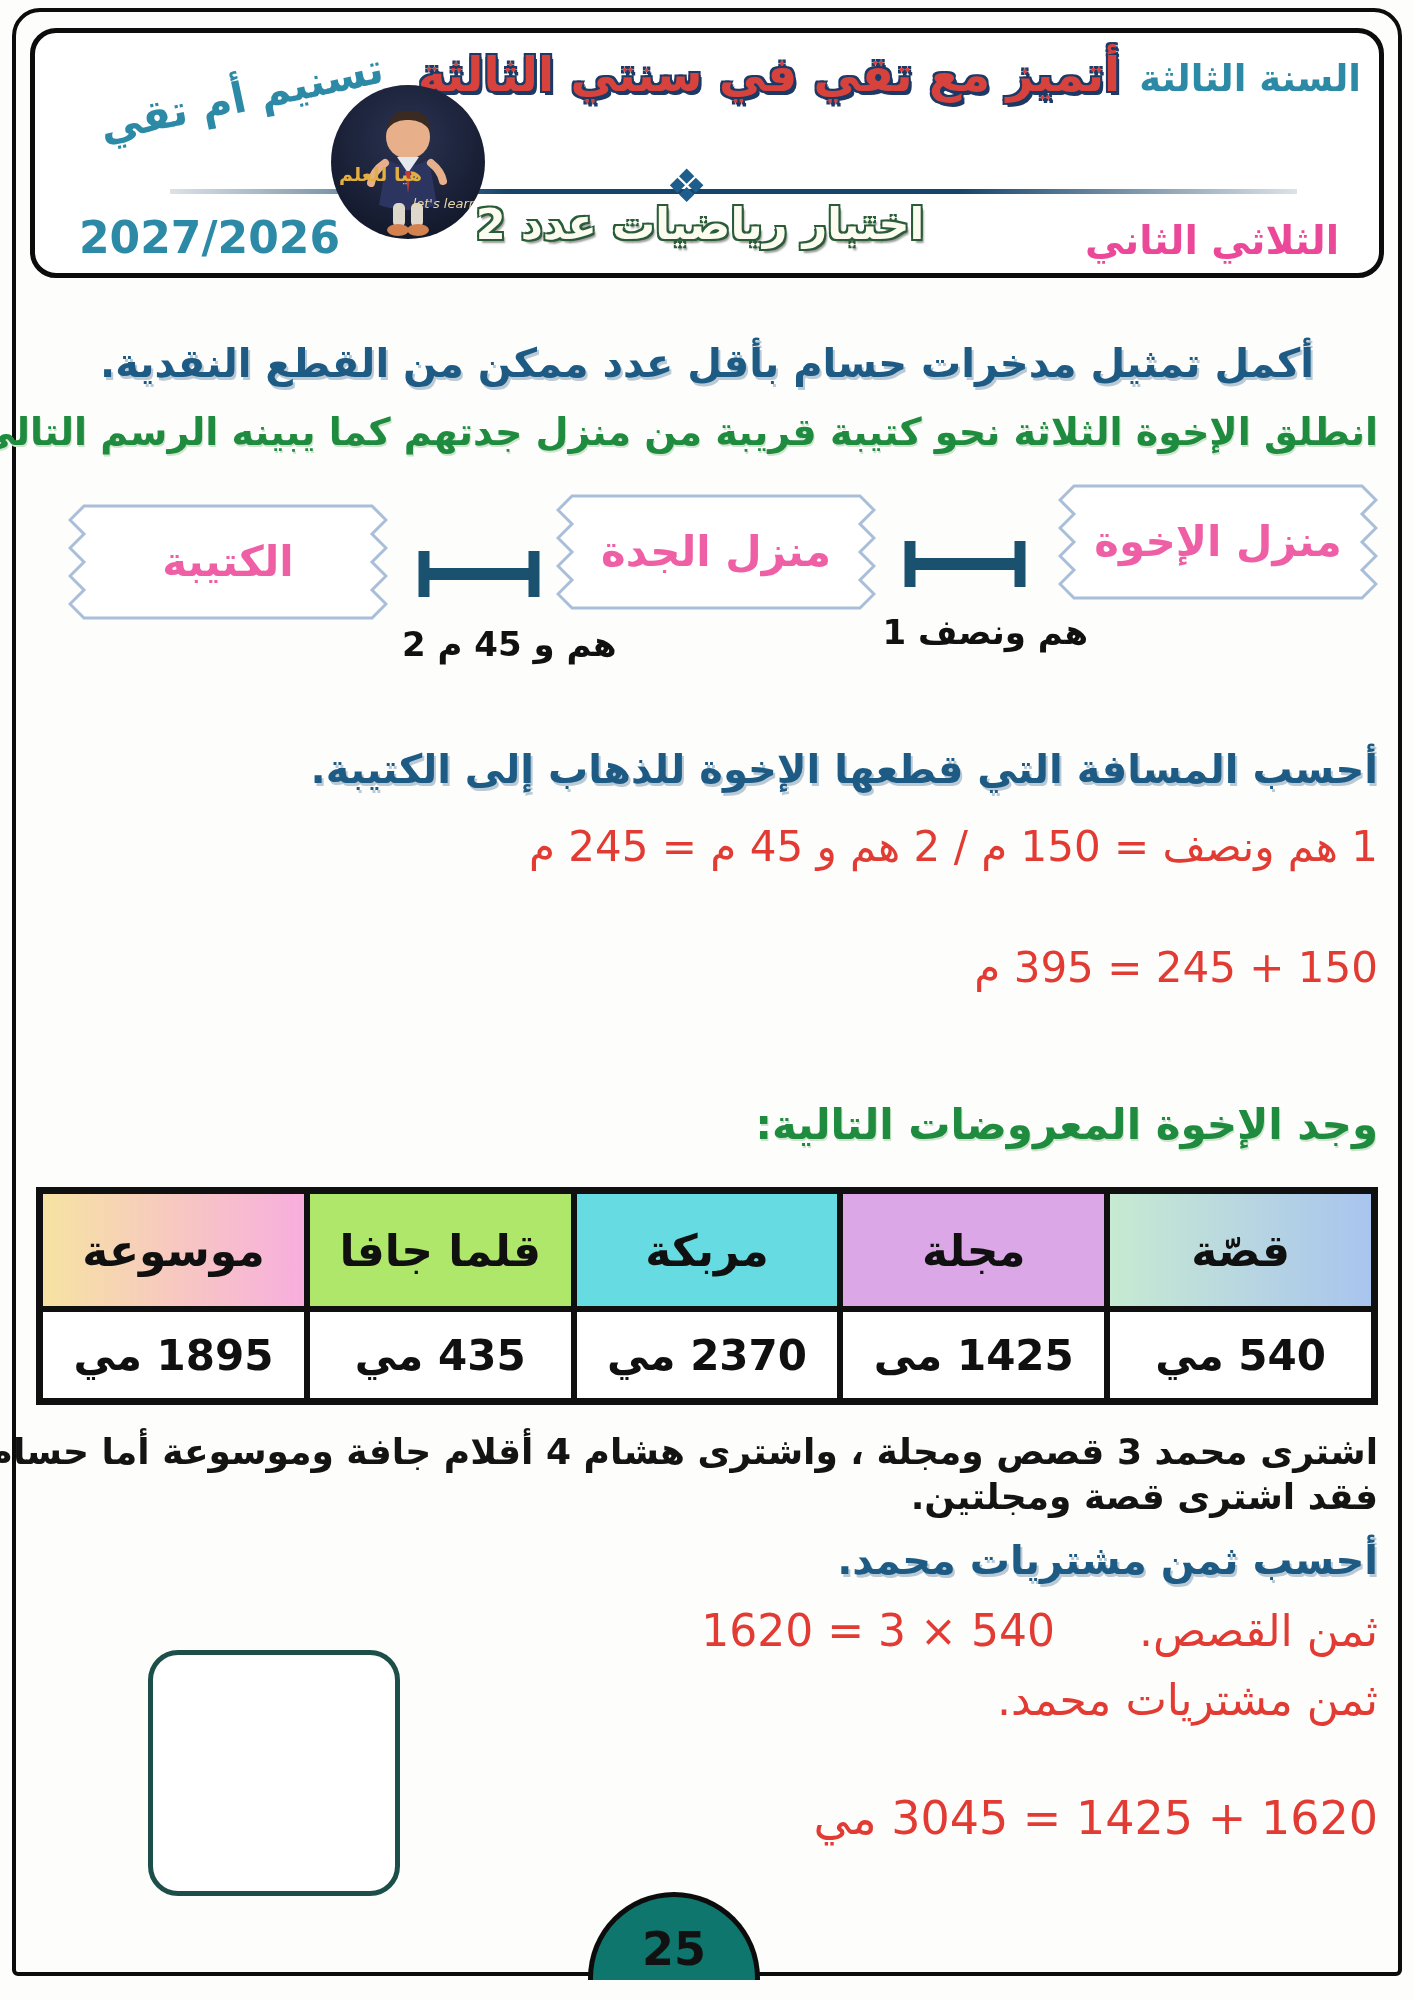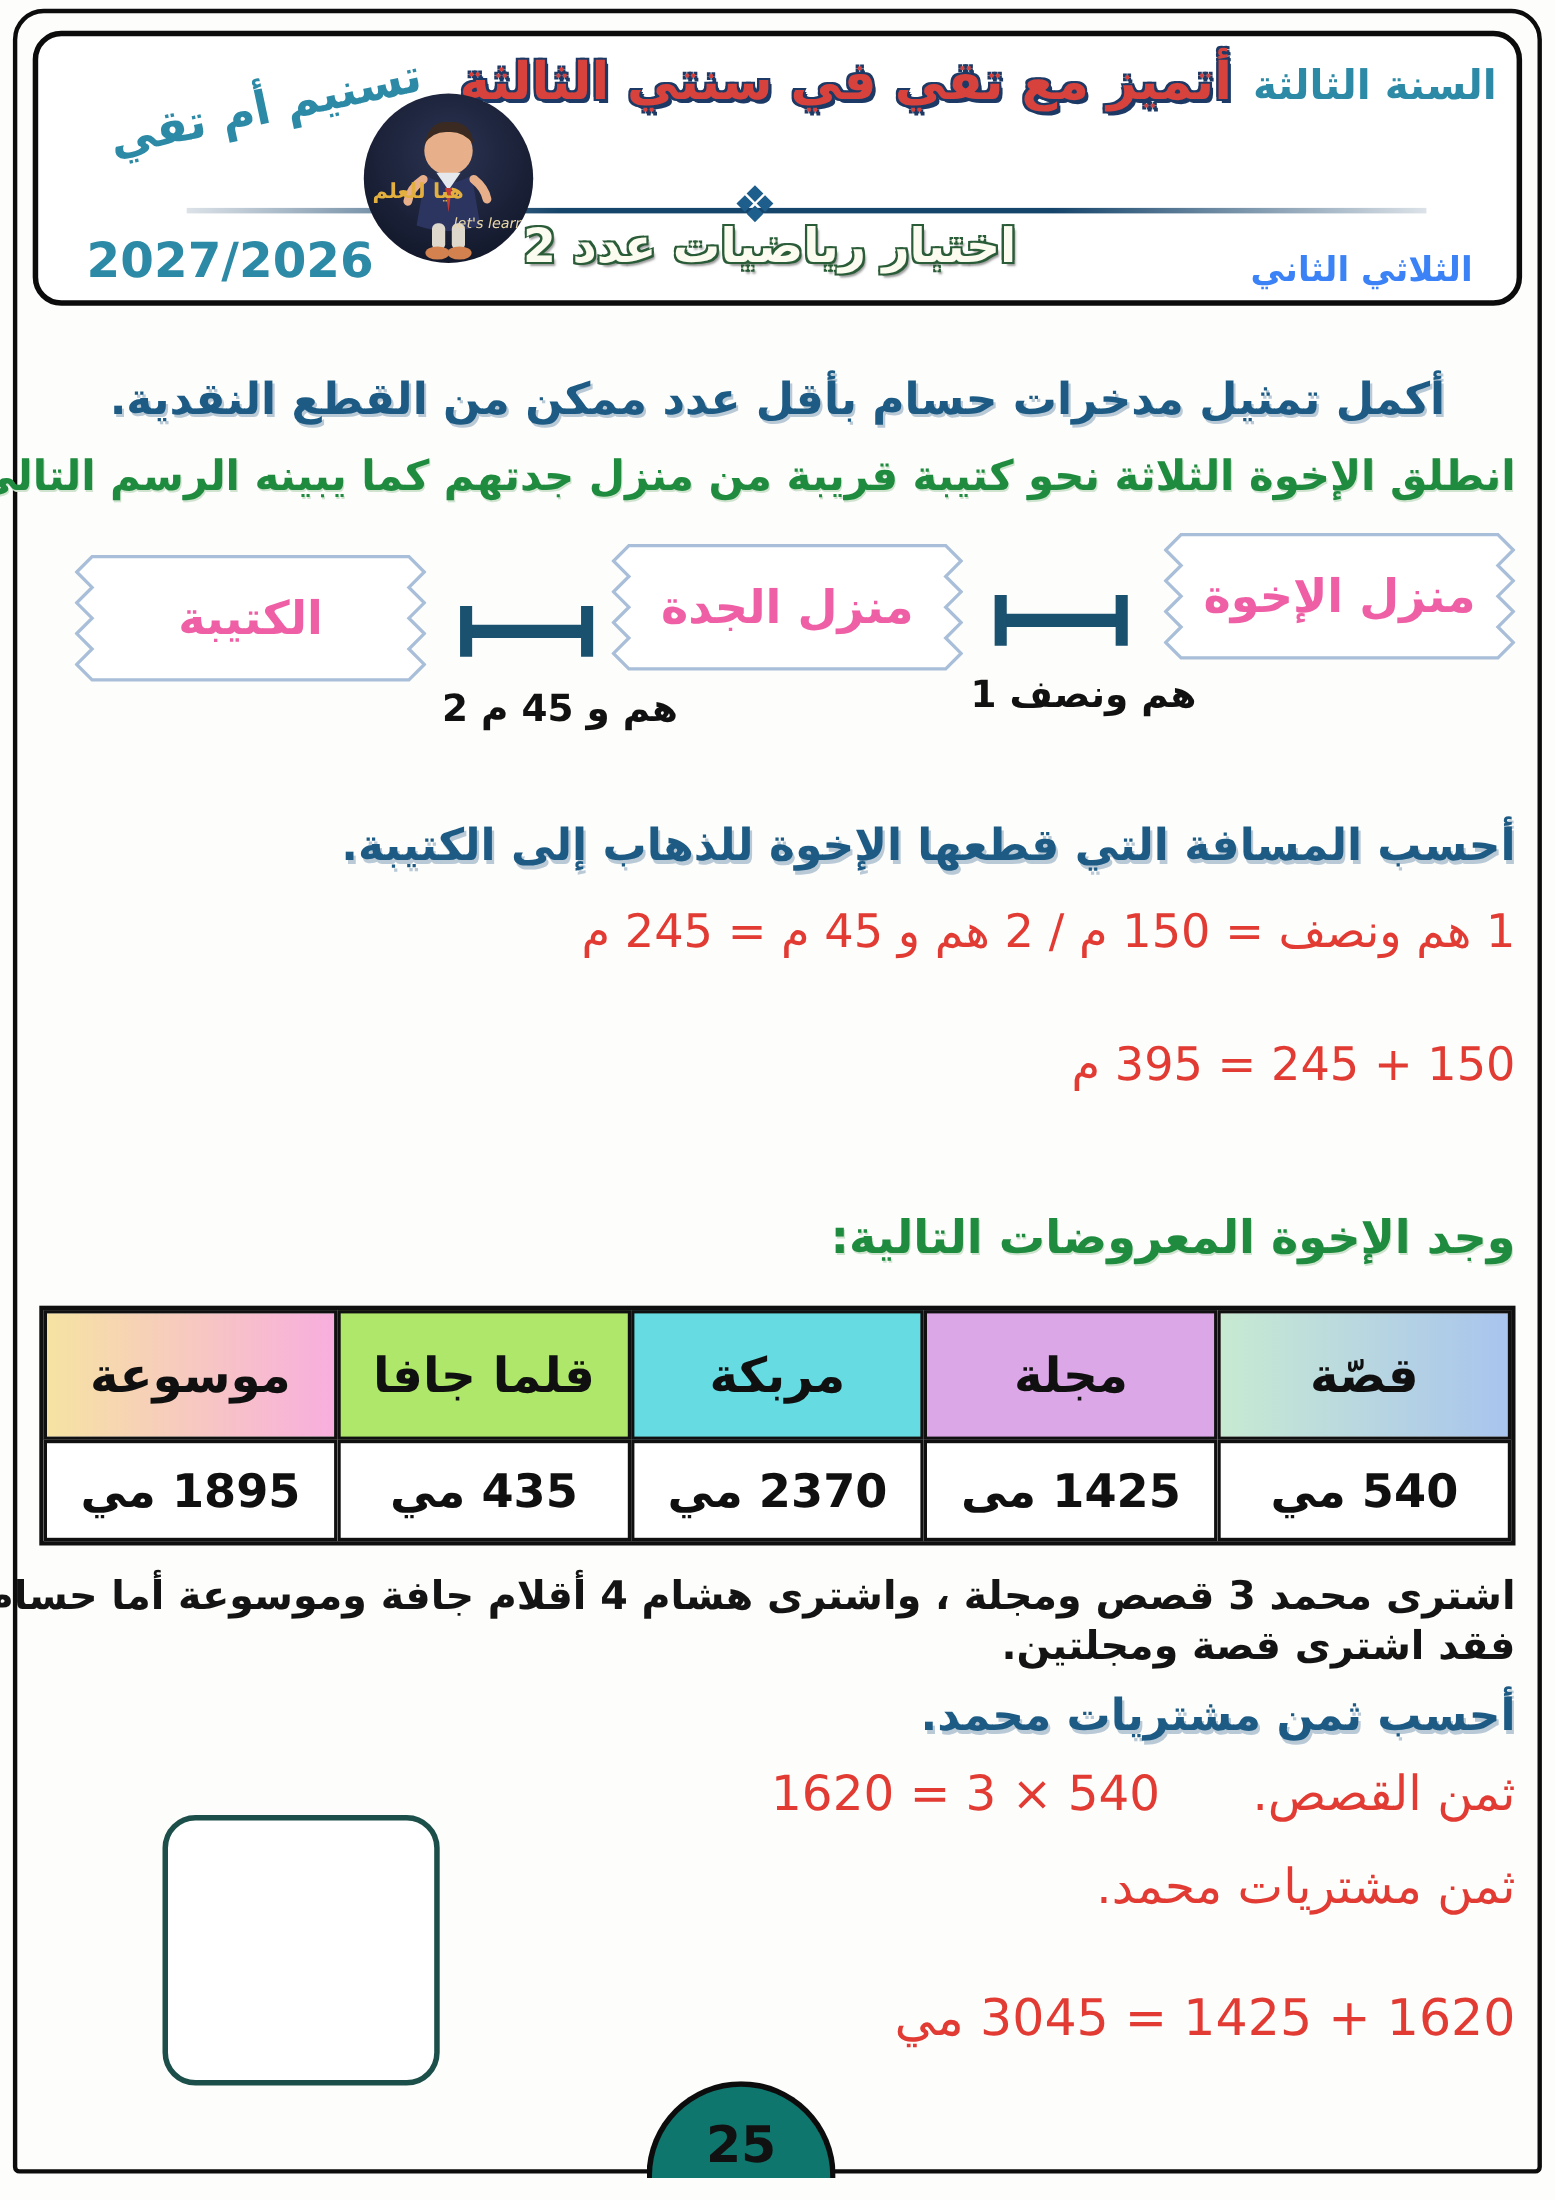--- a/index.html
+++ b/index.html
@@ -9,21 +9,21 @@
          border-radius:28px 28px 6px 6px;pointer-events:none;}
   
   .header-box{position:relative;margin:28px 30px 0;height:250px;border:5px solid #0c0c0c;border-radius:26px;background:#fff;}
   .header-topline{position:absolute;top:14px;right:18px;white-space:nowrap;direction:rtl;}
   .year-label{color:#2c8aa6;font-size:37px;font-weight:bold;text-align:right;}
   .main-title{color:#d8423c;font-size:47px;font-weight:bold;margin-right:14px;
       text-shadow:-2px -2px 0 #1d3a66,2px -2px 0 #1d3a66,-2px 2px 0 #1d3a66,2px 2px 0 #1d3a66,3px 4px 0 #1d3a66;}
   .teacher{position:absolute;left:62px;top:40px;color:#2c8aa6;font-size:42px;font-weight:bold;
       transform:rotate(-12deg);white-space:nowrap;}
   .hdr-year{position:absolute;left:44px;bottom:10px;color:#2c8aa6;font-size:44px;font-weight:bold;direction:ltr;}
-  .term{position:absolute;right:40px;bottom:10px;color:#3b82f6;font-size:31px;font-weight:bold;}
+  .term{position:absolute;right:40px;bottom:10px;color:#ec4899;font-size:39px;font-weight:bold;}
   .divider{position:absolute;left:135px;right:82px;top:156px;height:5px;
       background:linear-gradient(to right,rgba(20,60,100,.15),#16456b 30%,#16456b 70%,rgba(20,60,100,.15));}
   .divider-diamond{position:absolute;left:44%;top:-26px;color:#1d5e8c;font-size:46px;line-height:1;}
   .exam-title{position:absolute;left:335px;top:166px;width:660px;text-align:center;color:#fbfbef;
       font-size:43px;font-weight:bold;white-space:nowrap;
       text-shadow:-2px -2px 0 #2a5c38,2px -2px 0 #2a5c38,-2px 2px 0 #2a5c38,2px 2px 0 #2a5c38,3px 4px 2px #44444488;}
   .avatar{position:absolute;left:296px;top:52px;width:154px;height:154px;border-radius:50%;overflow:hidden;
       background:radial-gradient(circle at 50% 35%,#2a3352 0%,#161c30 70%,#0d1020 100%);z-index:3;}
   .avatar-cap-ar{position:absolute;left:8px;top:78px;color:#e3af3f;font-size:19px;font-weight:bold;}
   .avatar-cap-en{position:absolute;right:8px;bottom:28px;color:#e9d7a8;font-size:13px;font-style:italic;}
@@ -56,21 +56,21 @@
   .c-majalla{background:#dca7e6;}
   .c-mirbaka{background:#66dce2;}
   .c-qalam{background:#aee769;}
   .c-mawsua{background:linear-gradient(to left,#f8aede,#f6e3a2);}
   
   .para{margin-top:26px;font-size:36px;font-weight:bold;color:#141414;white-space:nowrap;}
   .para2{margin-top:4px;font-size:36px;font-weight:bold;color:#141414;}
   .task-heading{margin-top:20px;font-size:40px;}
   .red-row1{margin-top:22px;font-size:44px;}
   .red-row1 .eq{margin-right:70px;}
-  .red-label2{margin-top:34px;font-size:44px;}
+  .red-label2{margin-top:18px;font-size:44px;}
   .red-eq2{margin-top:66px;font-size:46px;}
   .empty-box{position:absolute;left:148px;top:1650px;width:252px;height:246px;background:#fff;
       border:5px solid #1c4f49;border-radius:30px;}
   
   .page-num-bubble{position:absolute;left:588px;bottom:20px;width:172px;height:88px;background:#0f766e;
       border:5px solid #0c0c0c;border-bottom:none;border-radius:172px 172px 0 0;
       display:flex;align-items:flex-end;justify-content:center;z-index:4;}
   .page-num{font-size:46px;font-weight:bold;color:#111;padding-bottom:4px;}
 </style>
 </head>

